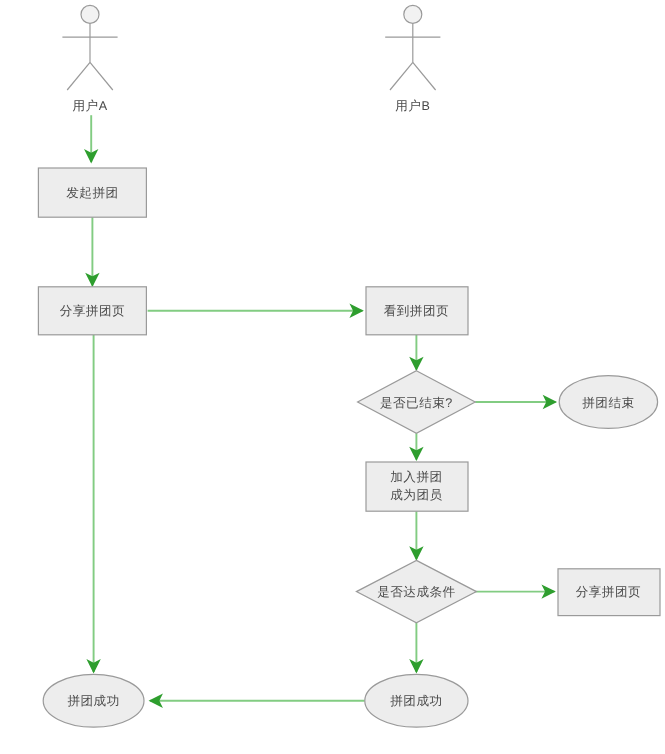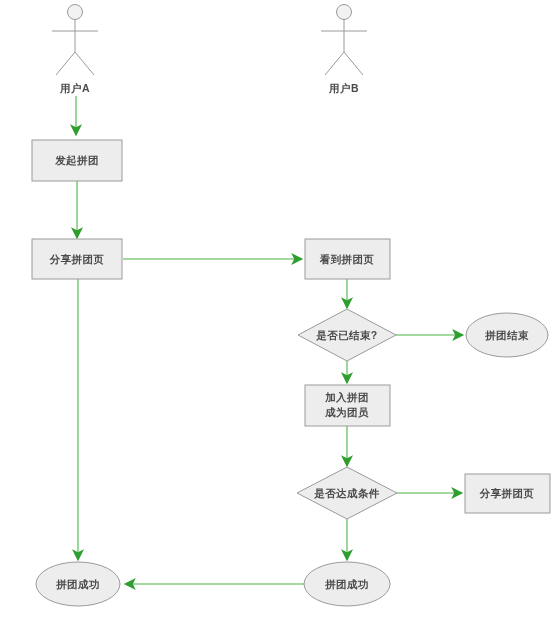--- a/index.html
+++ b/index.html
@@ -9,21 +9,20 @@
   }
   body {
     font-family: "Liberation Sans", "DejaVu Sans", sans-serif;
   }
   #canvas {
     position: relative;
     width: 554px;
     height: 628px;
     background: #ffffff;
     overflow: hidden;
-    font-weight: bold;
   }
   #flow-svg {
     position: absolute;
     left: 0;
     top: 0;
     width: 554px;
     height: 628px;
   }
   .shape-label {
     font-size: 10.5px;

